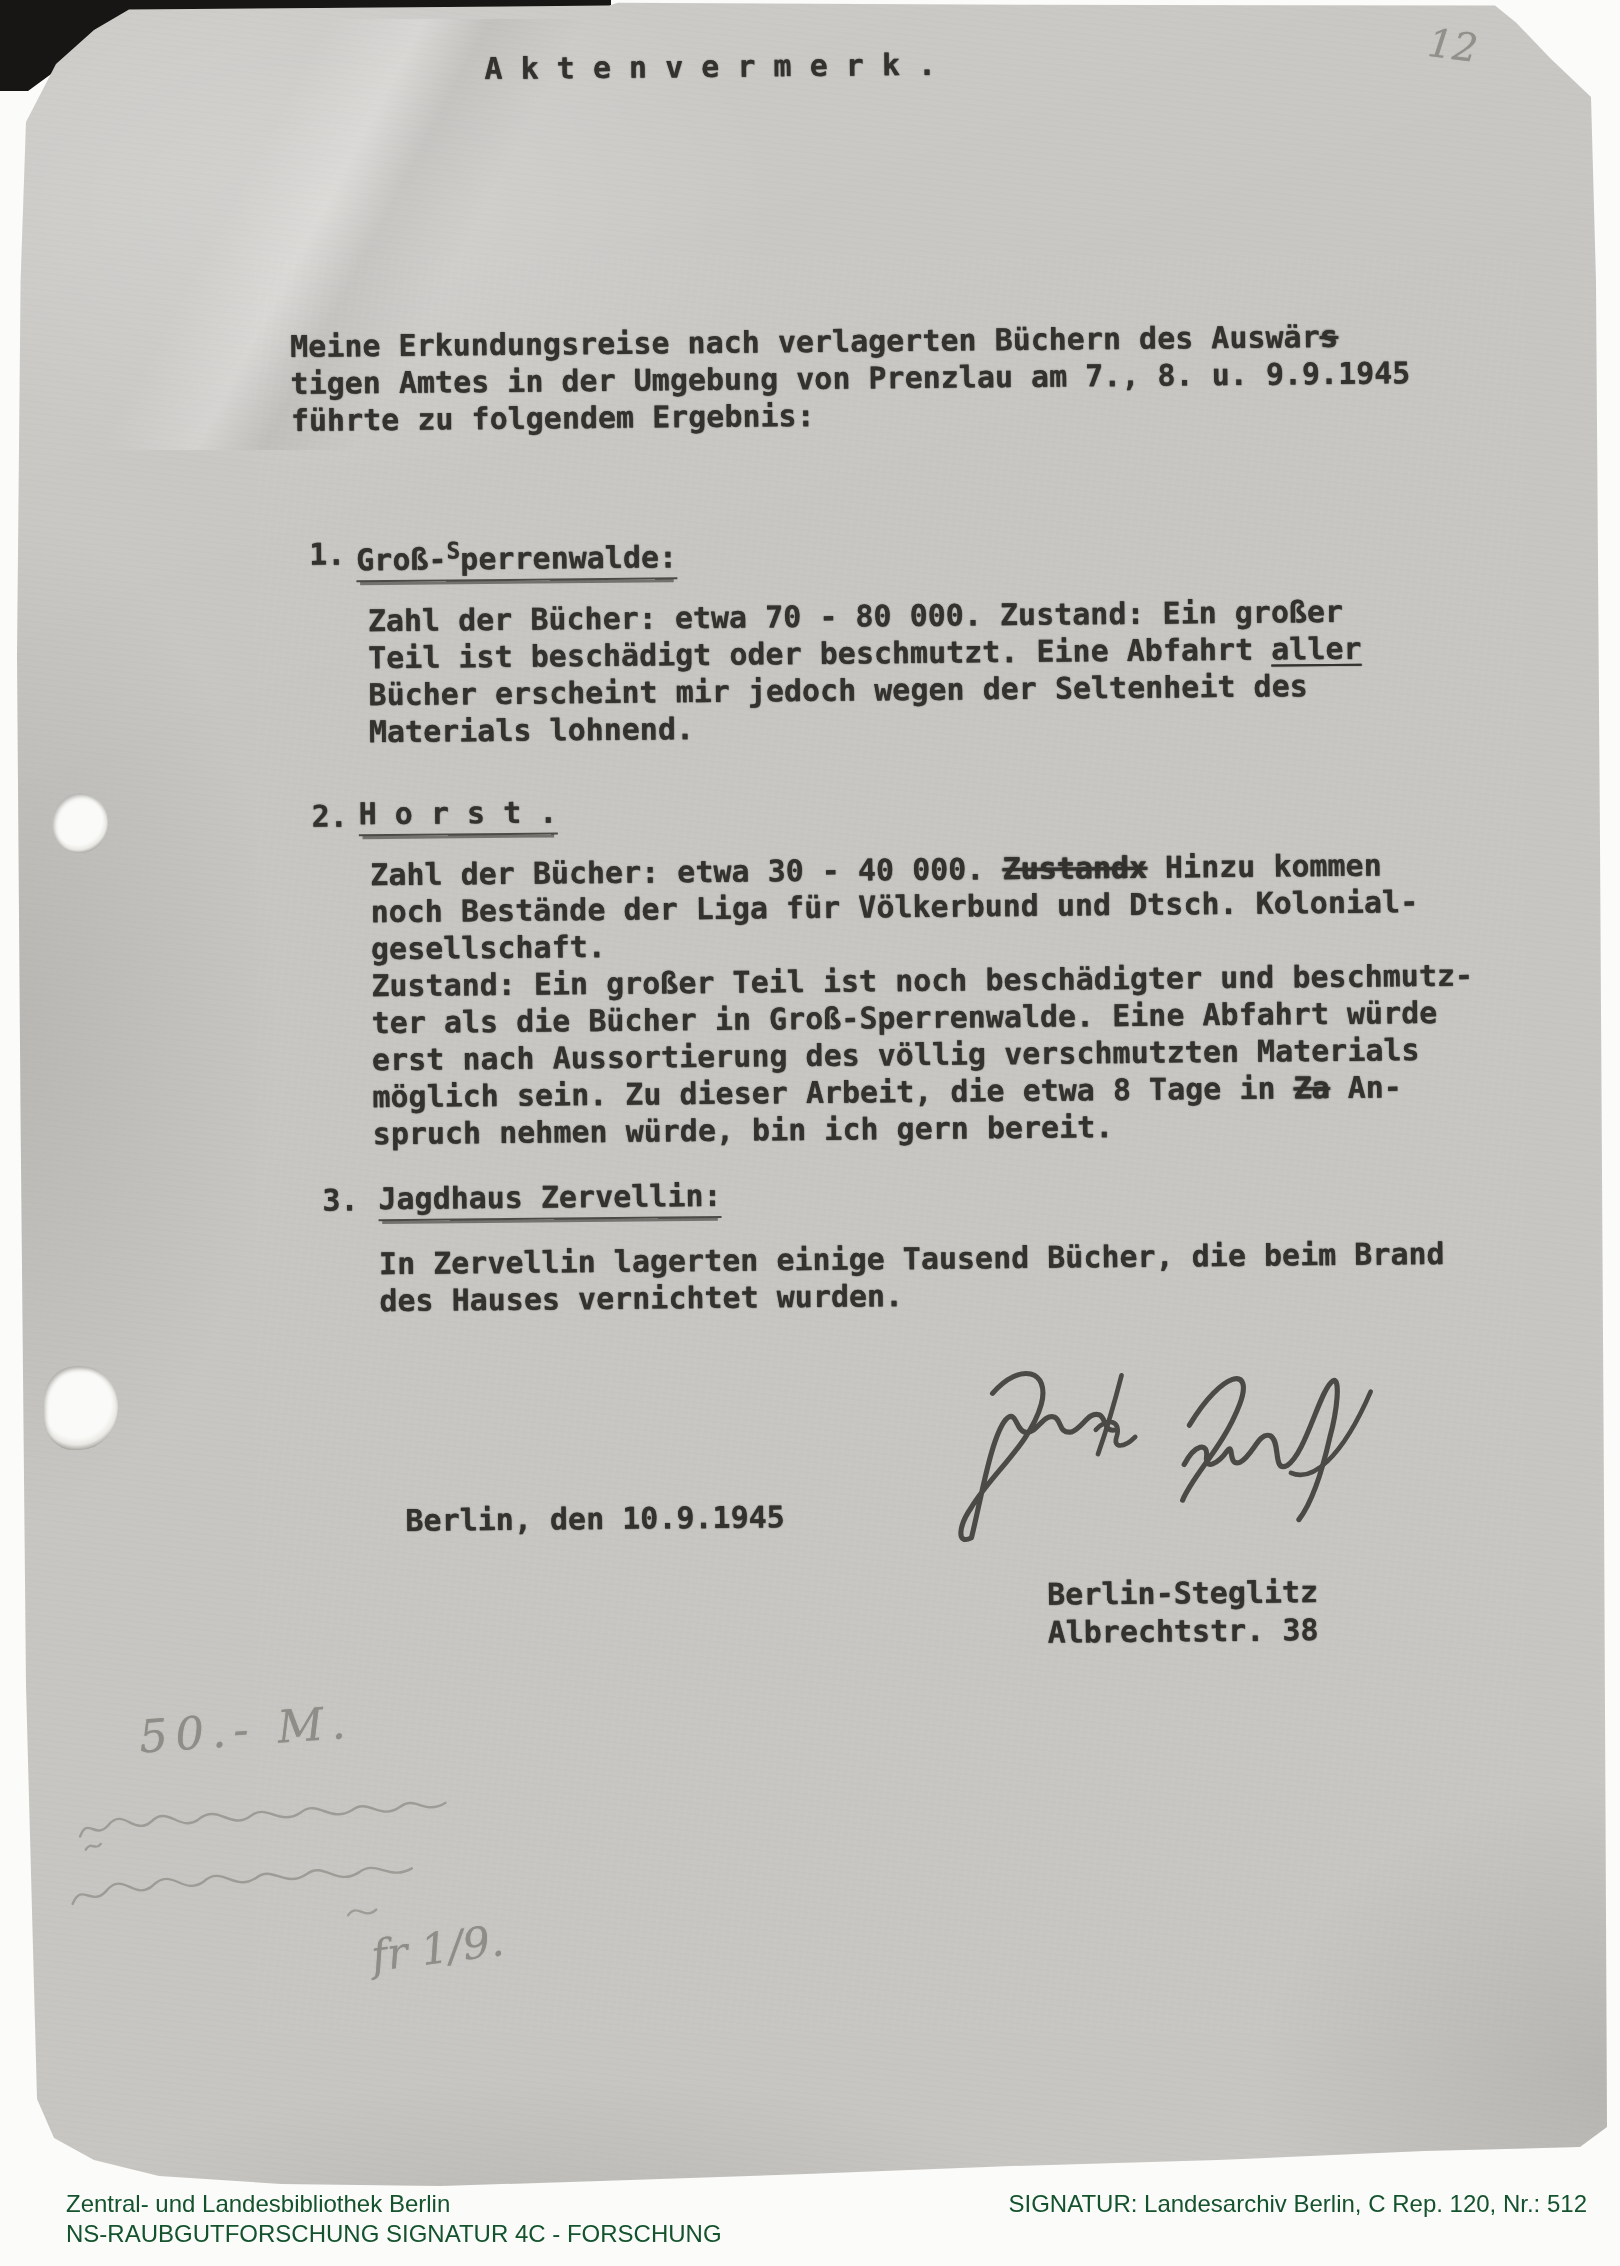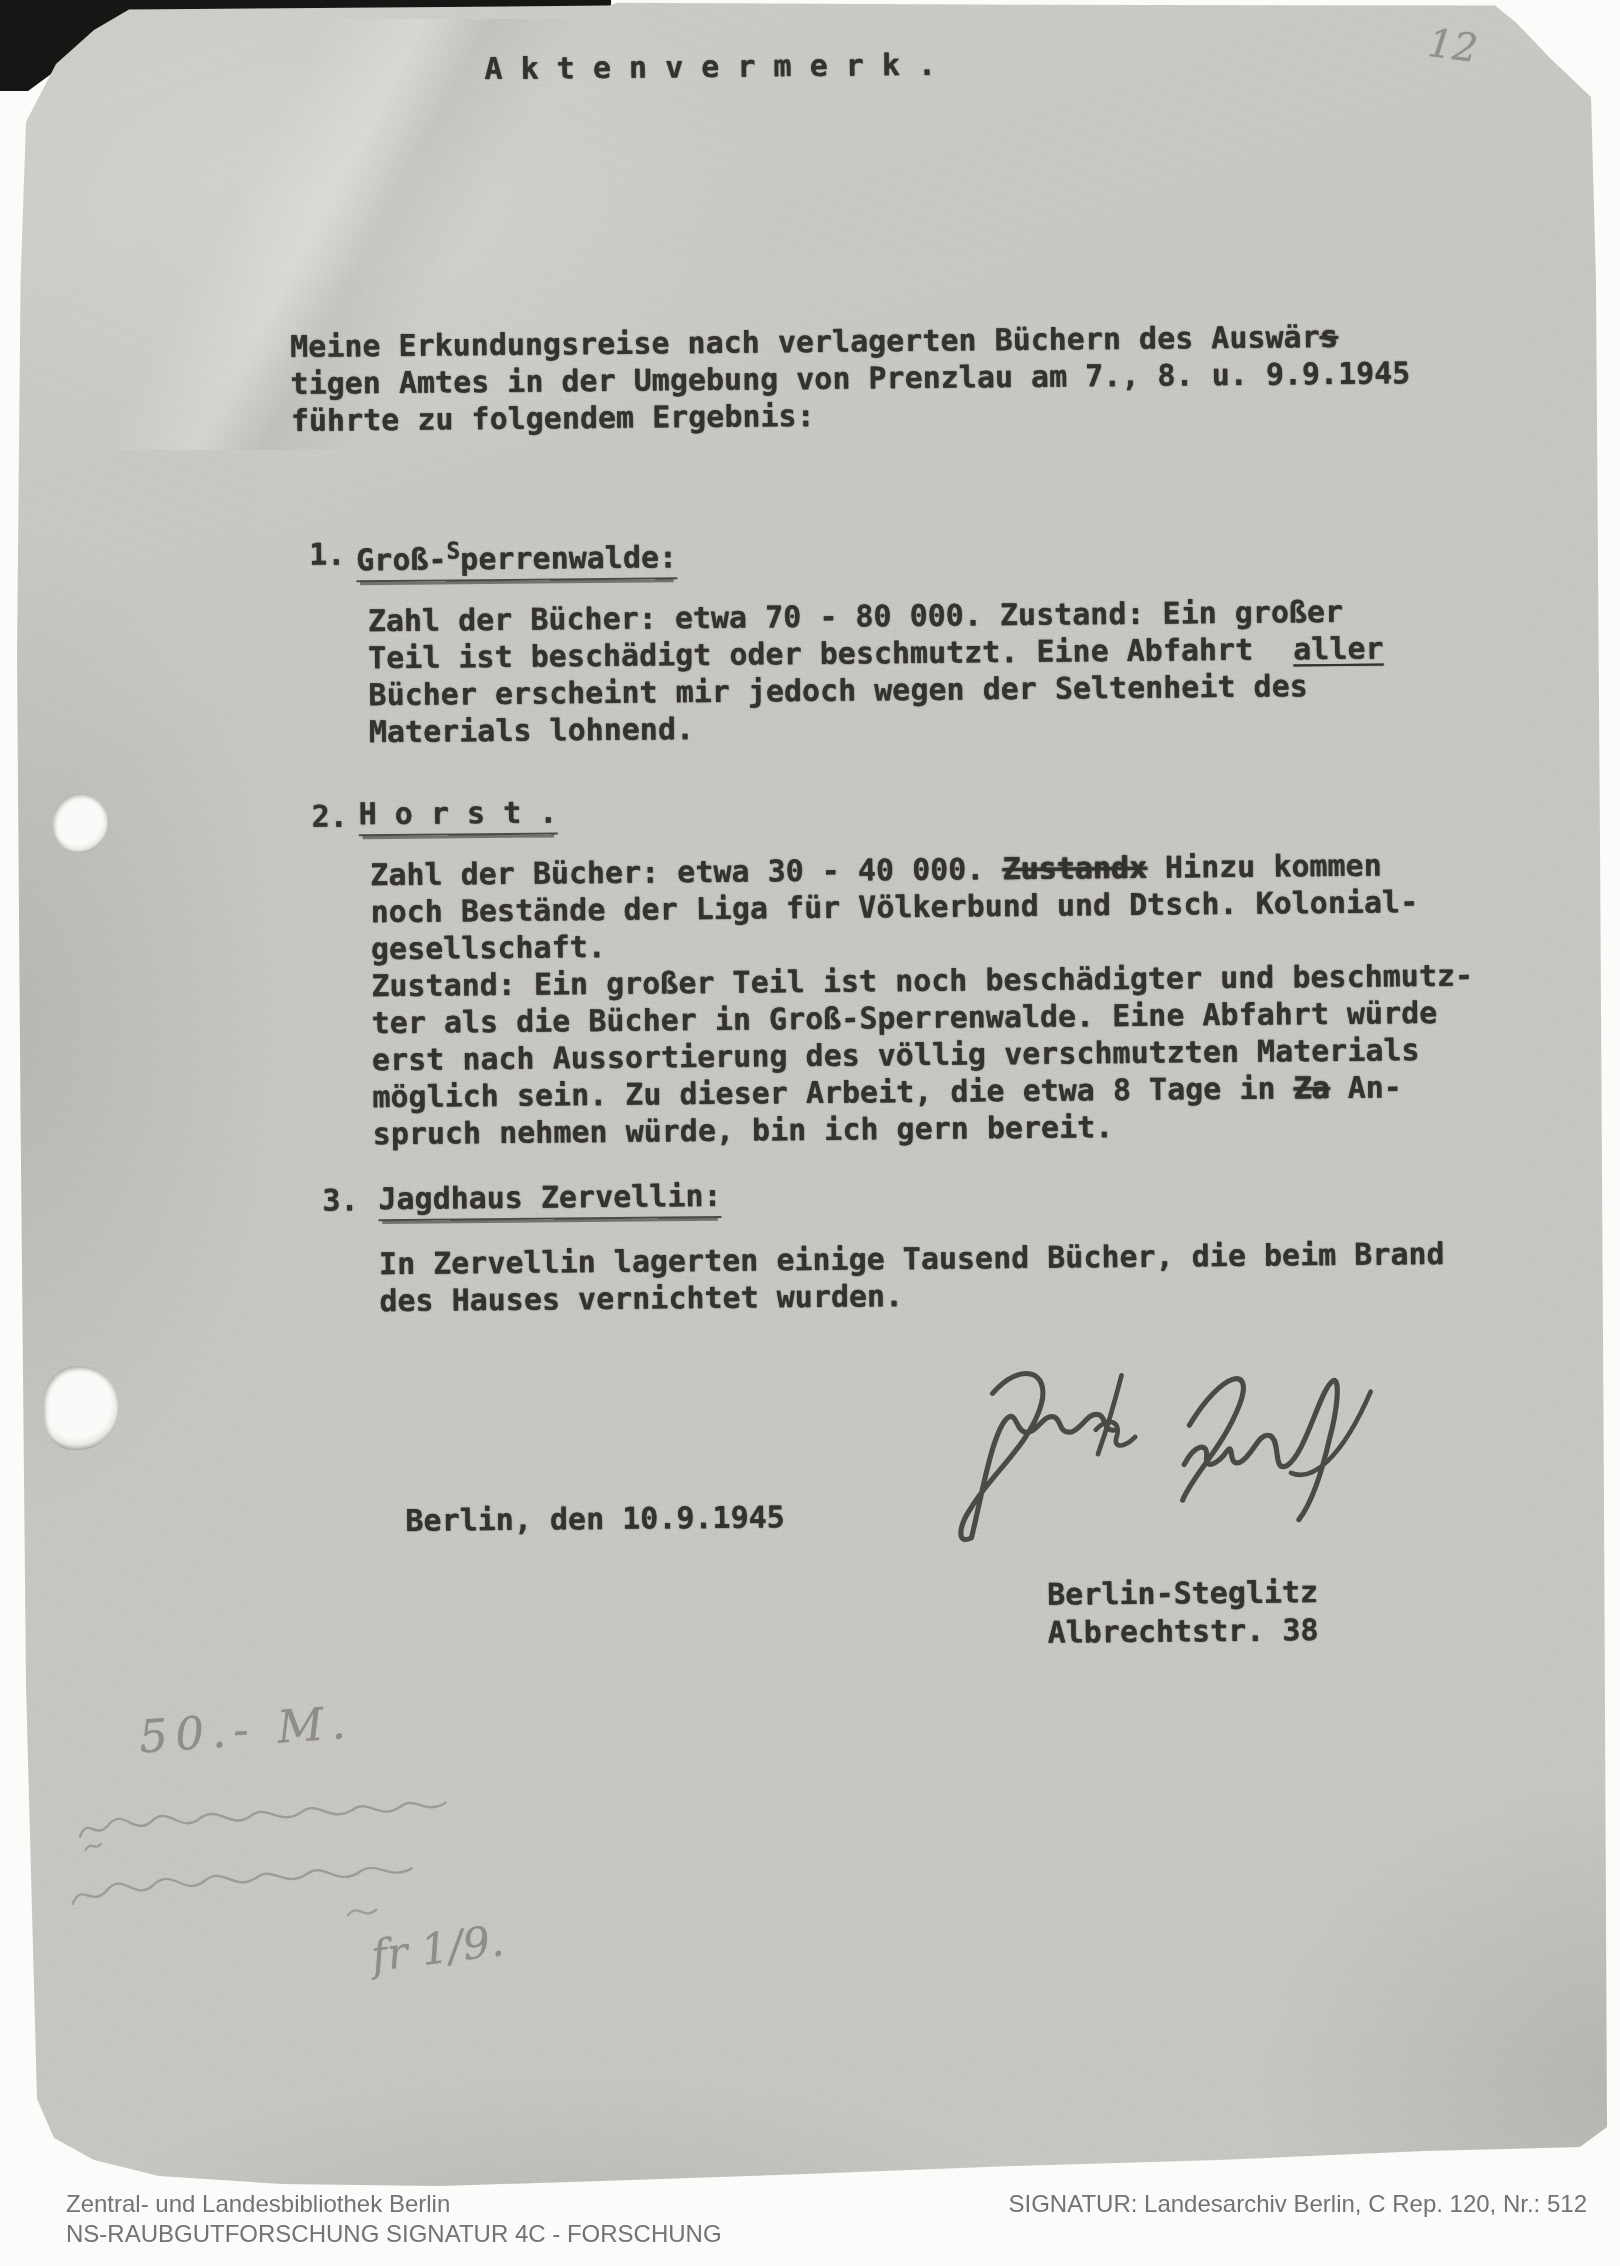--- a/index.html
+++ b/index.html
@@ -51,21 +51,21 @@
     position:absolute;inset:0;
     transform:rotate(-0.55deg);
     transform-origin:290px 330px;
   }
   .type{
     position:absolute;color:#33322e;font-weight:bold;font-size:30px;line-height:37px;
     text-shadow:0 0 1.3px rgba(40,38,34,.75), 0.5px 0.5px 0 rgba(40,38,34,.25);
     white-space:pre;
   }
   .tline{white-space:pre;}
-  .seg-u{text-decoration:underline;text-decoration-thickness:2.3px;text-underline-offset:4.7px;margin-left:22px;}
+  .seg-u{text-decoration:underline;text-decoration-thickness:2.3px;text-underline-offset:4.7px;}
   .seg-del{
     text-decoration:line-through;text-decoration-thickness:3.3px;
     text-shadow:0 0 2.1px rgba(40,38,34,.95), 0.9px 0 0 rgba(40,38,34,.7);
   }
   .seg-sup{vertical-align:super;font-size:.76em;}
   .sec-heading{
     display:inline-block;white-space:pre;
     border-bottom:2.8px solid rgba(48,46,42,.82);padding-bottom:1.9px;
     box-shadow:0 6.6px 0 -3.7px rgba(48,46,42,.55);
   }
@@ -73,21 +73,21 @@
   .pencil{
     position:absolute;color:#8f8d87;font-family:"DejaVu Serif",serif;font-style:italic;
     text-shadow:0 0 0.9px rgba(120,118,112,.5);white-space:pre;
   }
   #page-number{left:1428px;top:22.5px;font-size:39px;transform:rotate(7deg);color:#92908a;}
   #note-amount{left:139px;top:1703px;font-size:45px;letter-spacing:7.5px;transform:rotate(-4deg);}
   #note-date{left:371px;top:1923px;font-size:43px;transform:rotate(-7deg);}
   svg{position:absolute;overflow:visible;}
   
   .footer-text{
-    position:absolute;font-family:"Liberation Sans",sans-serif;color:#737373;
+    position:absolute;font-family:"Liberation Sans",sans-serif;color:#14532d;
     font-size:24px;line-height:30px;font-weight:500;letter-spacing:0;
   }
   #footer-left{left:66px;top:2189px;}
   #footer-right{right:34px;top:2189px;text-align:left;}
 </style>
 </head>
 <body>
 
 <div class="scan-dark"></div>
 

